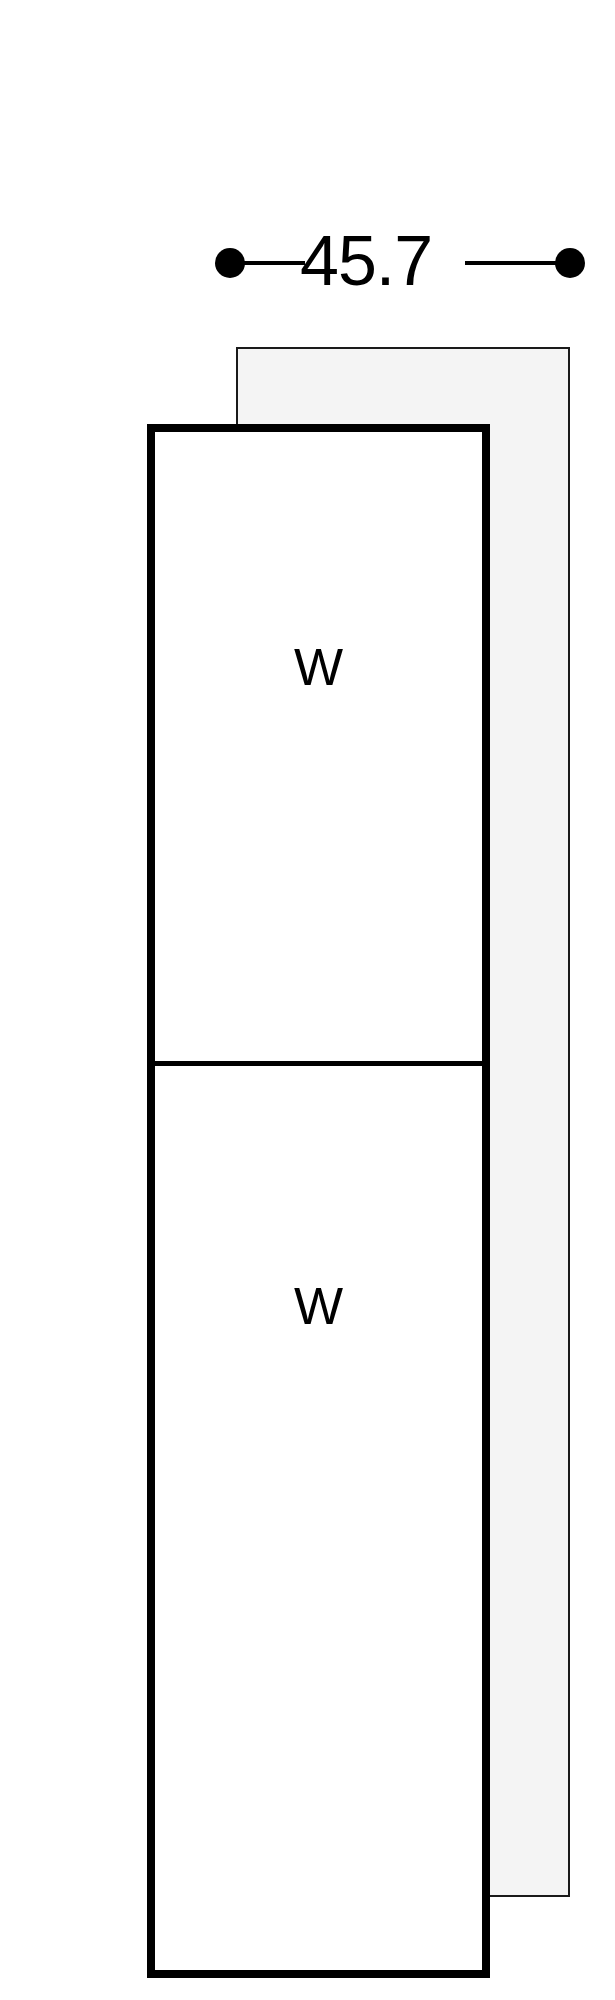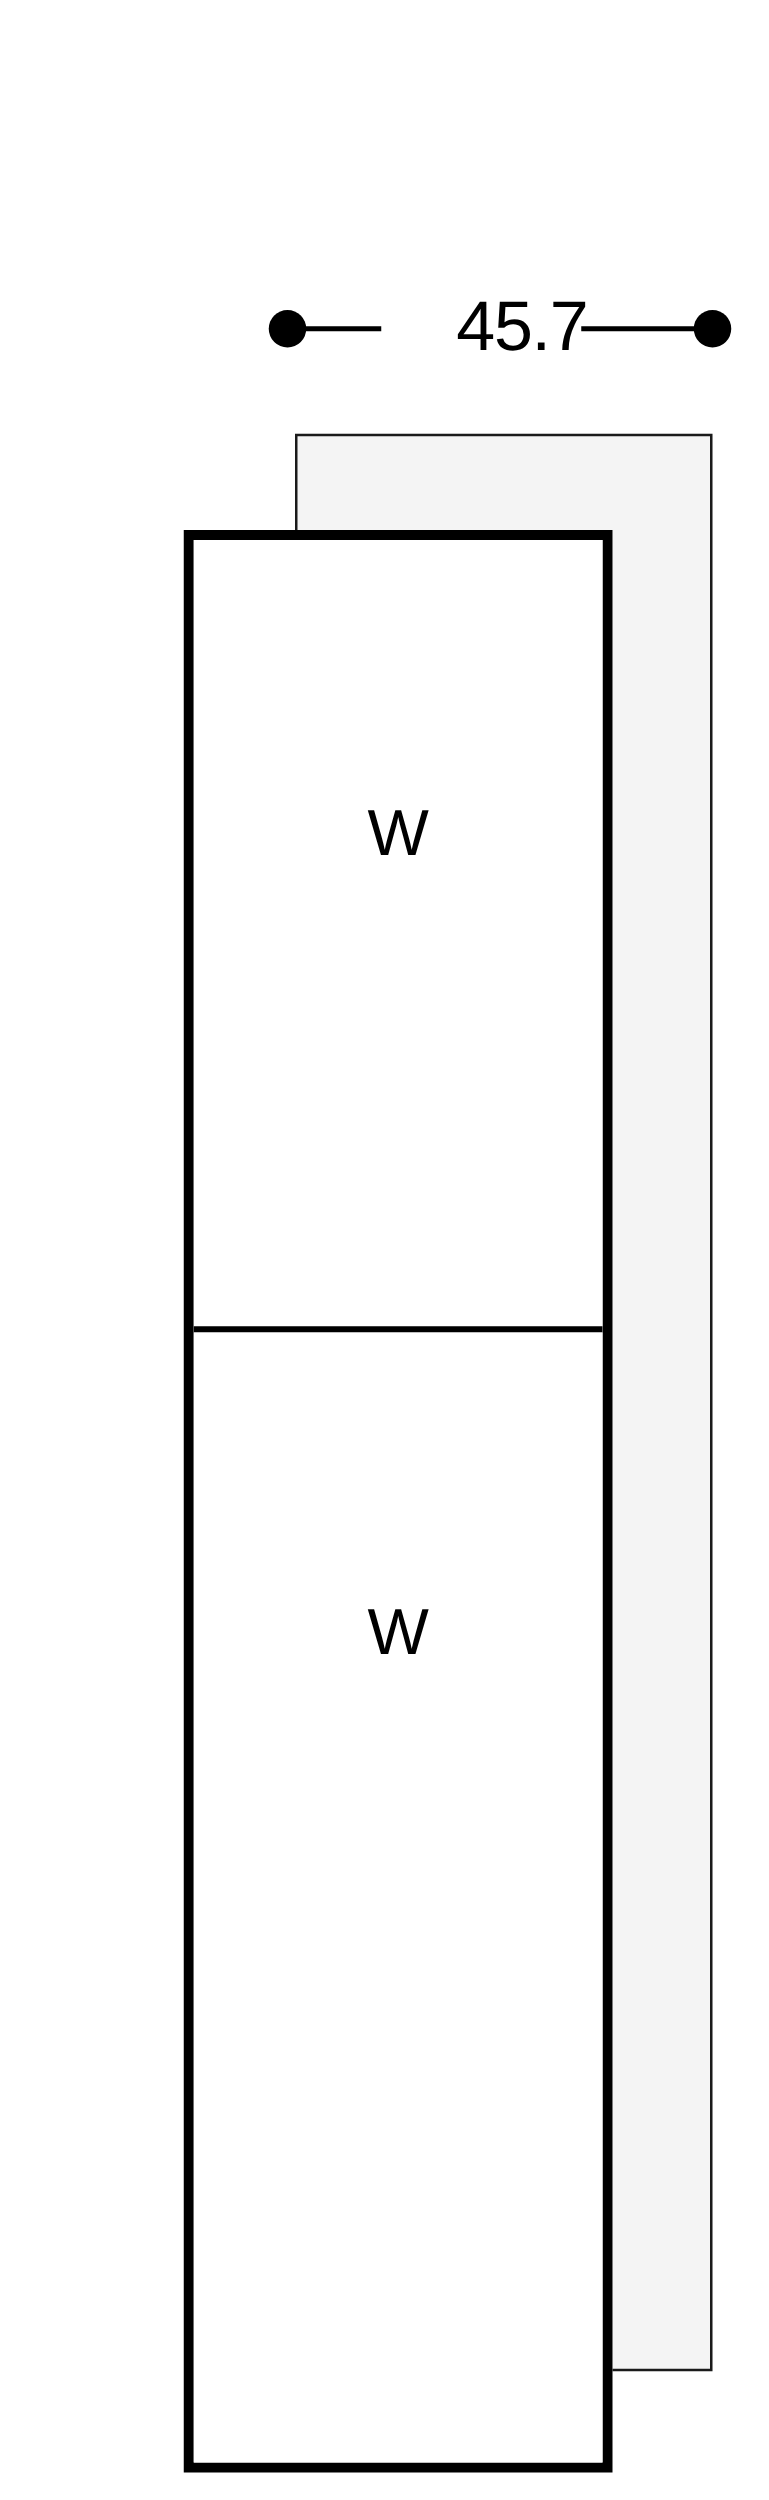--- a/index.html
+++ b/index.html
@@ -45,22 +45,22 @@
     top: 261px;
   }
   .dim-line-seg.left  { left: 243px;  width: 62px; }
   .dim-line-seg.right { left: 465px;  width: 92px; }
 
   .dim-label {
     position: absolute;
     left: 300px;
     top: 222px;
     width: 170px;
-    text-align: right;
-    font-size: 56px;
+    text-align: left;
+    font-size: 70px;
     line-height: 78px;
     color: #000000;
     font-family: "Liberation Sans", sans-serif;
     letter-spacing: -1px;
     white-space: nowrap;
   }
 
   
   .side-panel {
     position: absolute;

